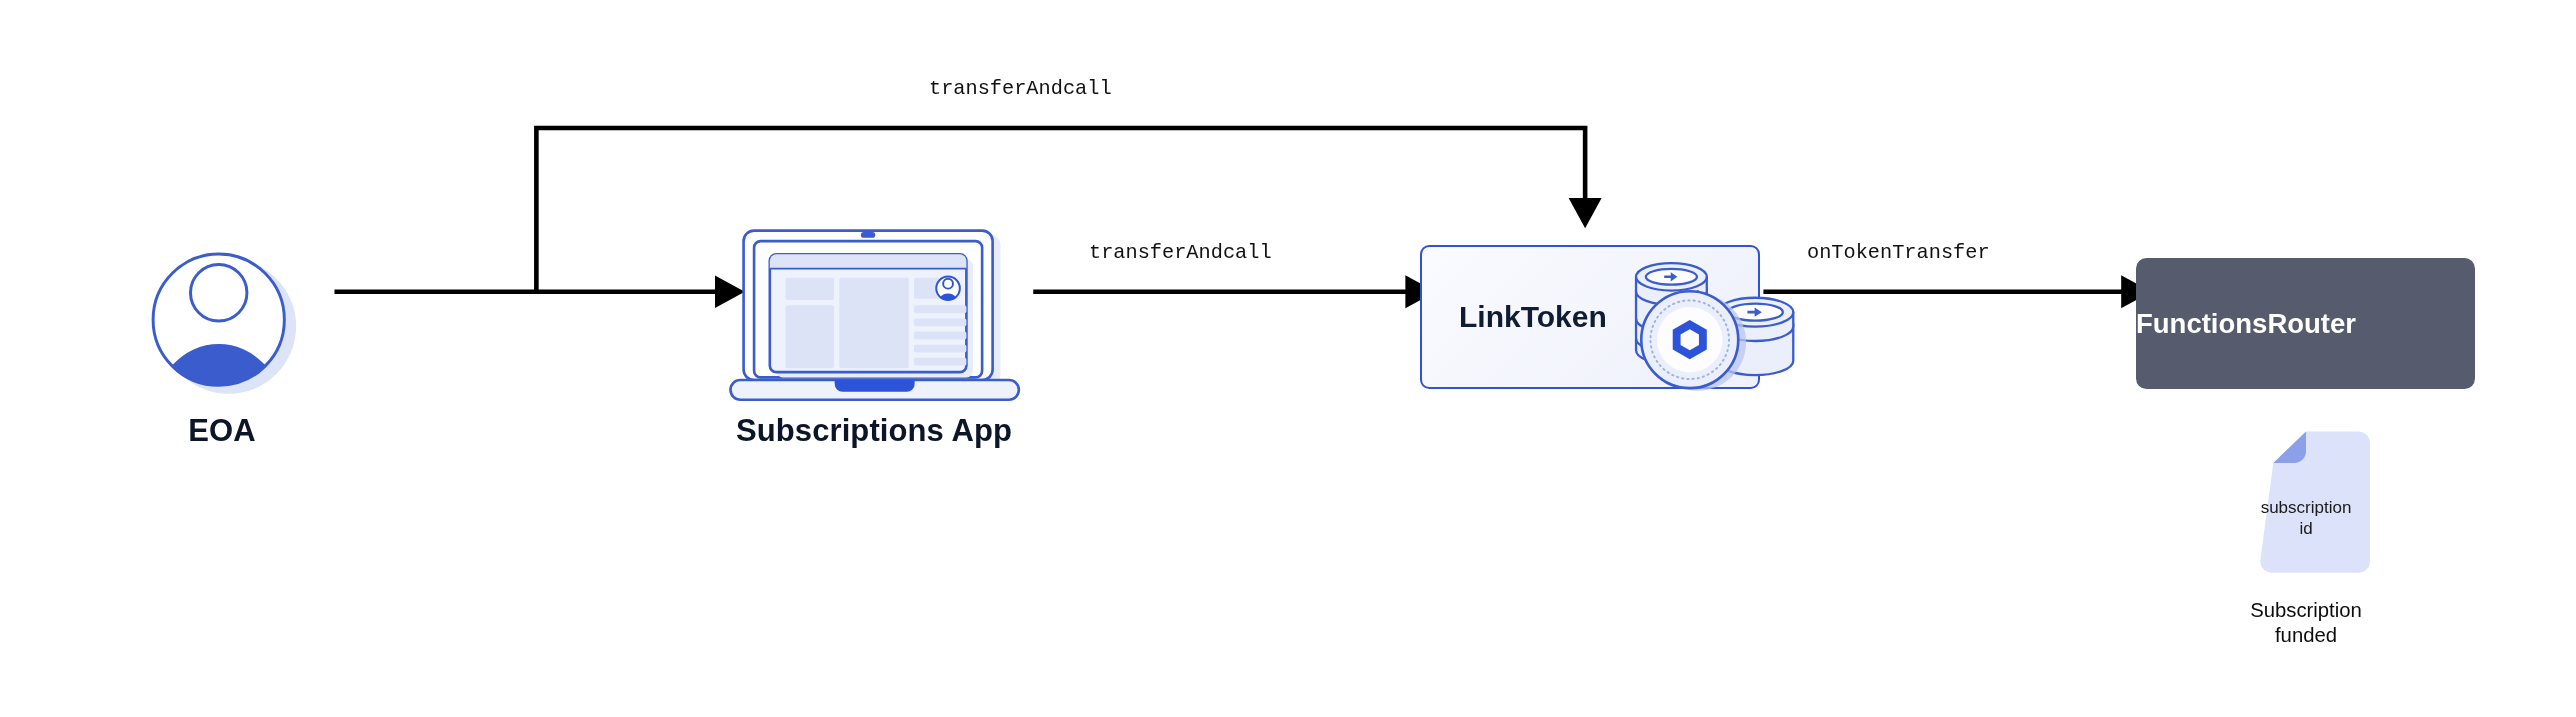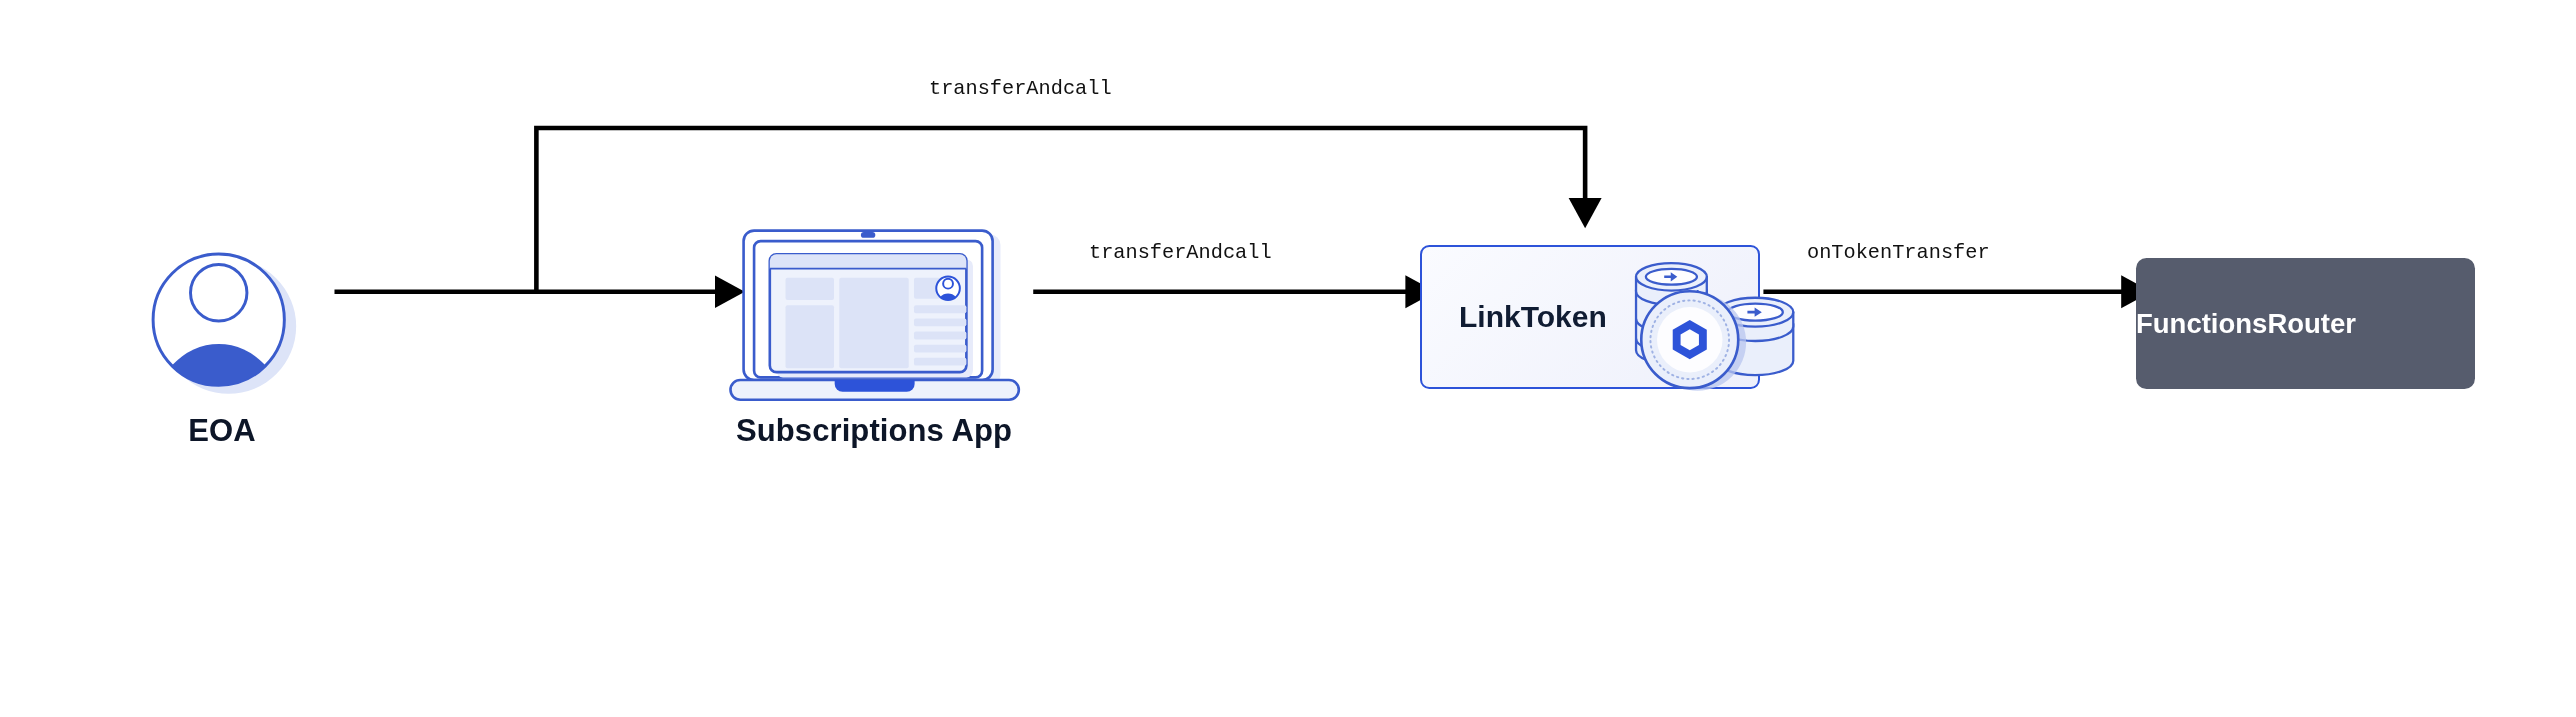--- a/index.html
+++ b/index.html
@@ -284,15 +284,34 @@
         <path d="M108 122 L134 137 V167 L108 182 L82 167 V137 Z" fill="#2d53d9"></path>
         <path d="M108 136 L122 144 V160 L108 168 L94 160 V144 Z" fill="#fdfdff"></path>
       </svg>
     </div>
   </div>
 
   <div class="node" id="functionsrouter-node">
     <div id="functionsrouter-label">FunctionsRouter</div>
   </div>
 
+  <div class="node" id="subscription-node">
+    <div id="subscription-doc-wrap">
+      <svg width="210" height="170" viewBox="0 0 320 260">
+
+        <path d="M110 58 L160 10 h80 a18 18 0 0 1 18 18 v180 a18 18 0 0 1 -18 18 h-132
+                 a18 18 0 0 1 -18 -18 z" fill="#dbe2f9"></path>
+
+        <path d="M110 58 L160 10 v30 a18 18 0 0 1 -18 18 z" fill="#8ba0e8"></path>
+      </svg>
+      <div id="subscription-doc-text">
+        <div>subscription</div>
+        <div>id</div>
+      </div>
+    </div>
+    <div id="subscription-caption">
+      <div>Subscription</div>
+      <div>funded</div>
+    </div>
+  </div>
 
 </div>
 
 
 </body></html>

